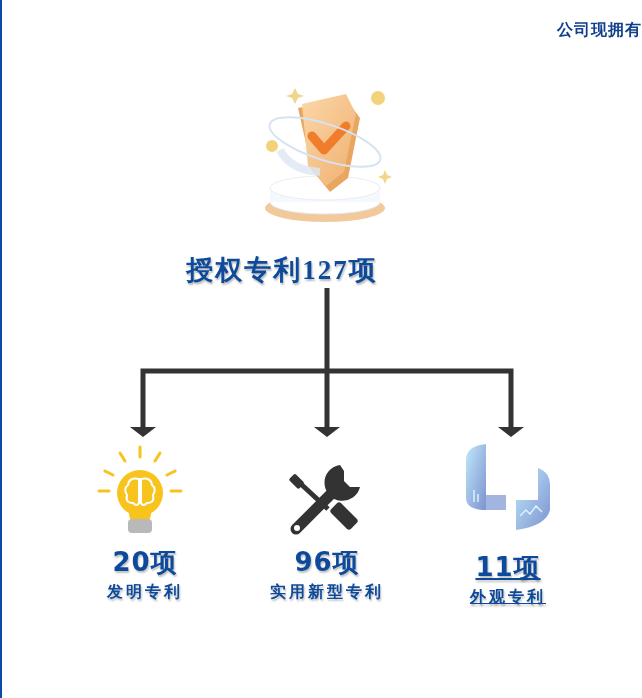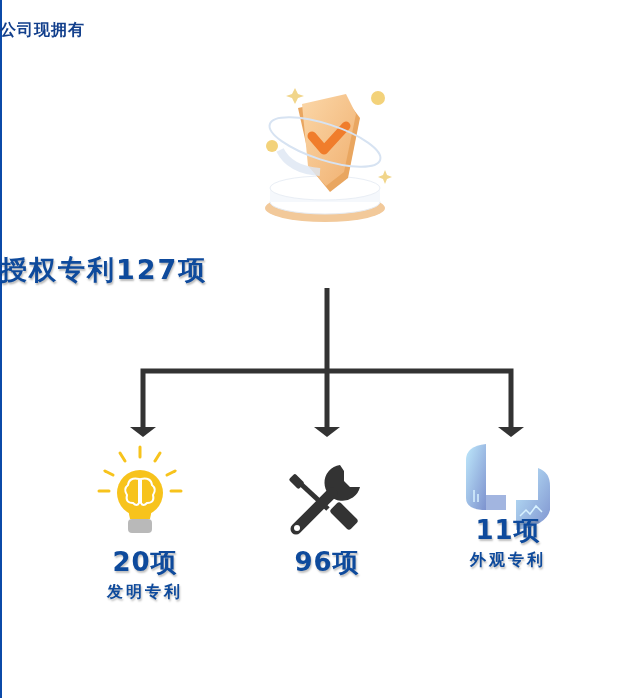--- a/index.html
+++ b/index.html
@@ -1,24 +1,24 @@
 <!DOCTYPE html>
 <html><head>
 <meta charset="utf-8">
 <style>
   html, body { margin:0; padding:0; }
   body { width:642px; height:698px; background:#ffffff; position:relative; overflow:hidden;
          font-family:"DejaVu Sans", "Liberation Sans", sans-serif; }
   .left-border { position:absolute; left:0; top:0; width:2px; height:698px; background:#0b4aa8; }
-  .title { position:absolute; left:0; width:642px; top:20px; text-align:left;
+  .title { position:absolute; left:0; width:642px; top:20px; text-align:right;
            font-size:16px; font-weight:bold; color:#123f8c; letter-spacing:1px; }
   .hero { position:absolute; left:250px; top:80px; width:150px; height:150px; }
-  .main-label { position:absolute; left:0; width:564px; top:252px; text-align:left;
+  .main-label { position:absolute; left:0; width:564px; top:252px; text-align:center;
                 font-size:27px; font-weight:bold; color:#0e4a9c; letter-spacing:2px;
-                text-shadow:1px 2px 2px rgba(0,0,0,0.28); }
+                text-shadow:1px 2px 2px rgba(0,0,0,0.28);font-family:Liberation Serif, serif; }
   .tree { position:absolute; left:0; top:0; width:642px; height:698px; pointer-events:none; }
   .icon { position:absolute; }
   .cat { position:absolute; width:200px; text-align:center; color:#0e4a9c; font-weight:bold;
          text-shadow:1px 2px 2px rgba(0,0,0,0.25); }
   .cat .count { font-size:26px; letter-spacing:1px; line-height:28px; }
   .cat .name { font-size:16px; letter-spacing:3px; line-height:32px; }
 </style>
 </head>
 <body>
 
@@ -108,17 +108,18 @@
     <line x1="20" y1="54" x2="20" y2="62"></line>
   </g>
 </svg>
 
 <div class="cat" style="left:45px;top:548px;">
   <div class="count">20项</div>
   <div class="name">发明专利</div>
 </div>
 <div class="cat" style="left:227px;top:548px;text-align:center;">
   <div class="count">96项</div>
+  <div class="name">实用新型专利</div>
 </div>
-<div class="cat" style="left:408px;top:516px;">
+<div class="cat" style="left:408px;top:553px;text-decoration:underline;">
   <div class="count">11项</div>
   <div class="name">外观专利</div>
 </div>
 
 </body></html>

